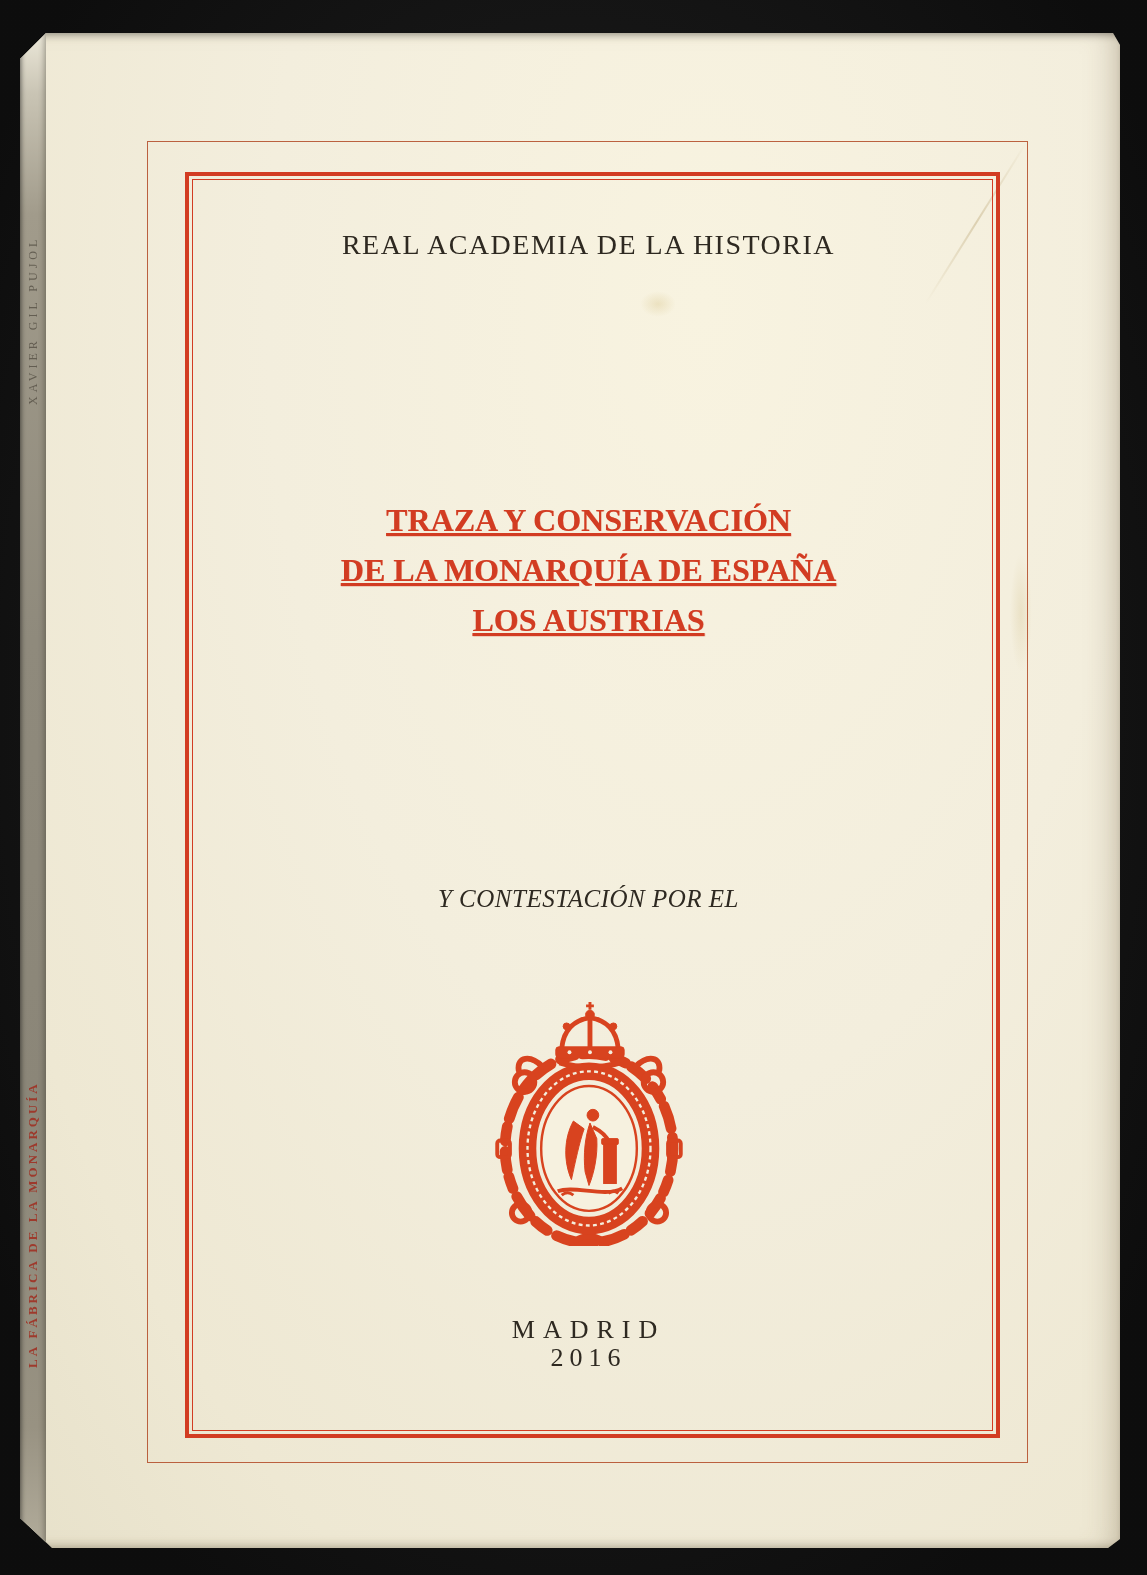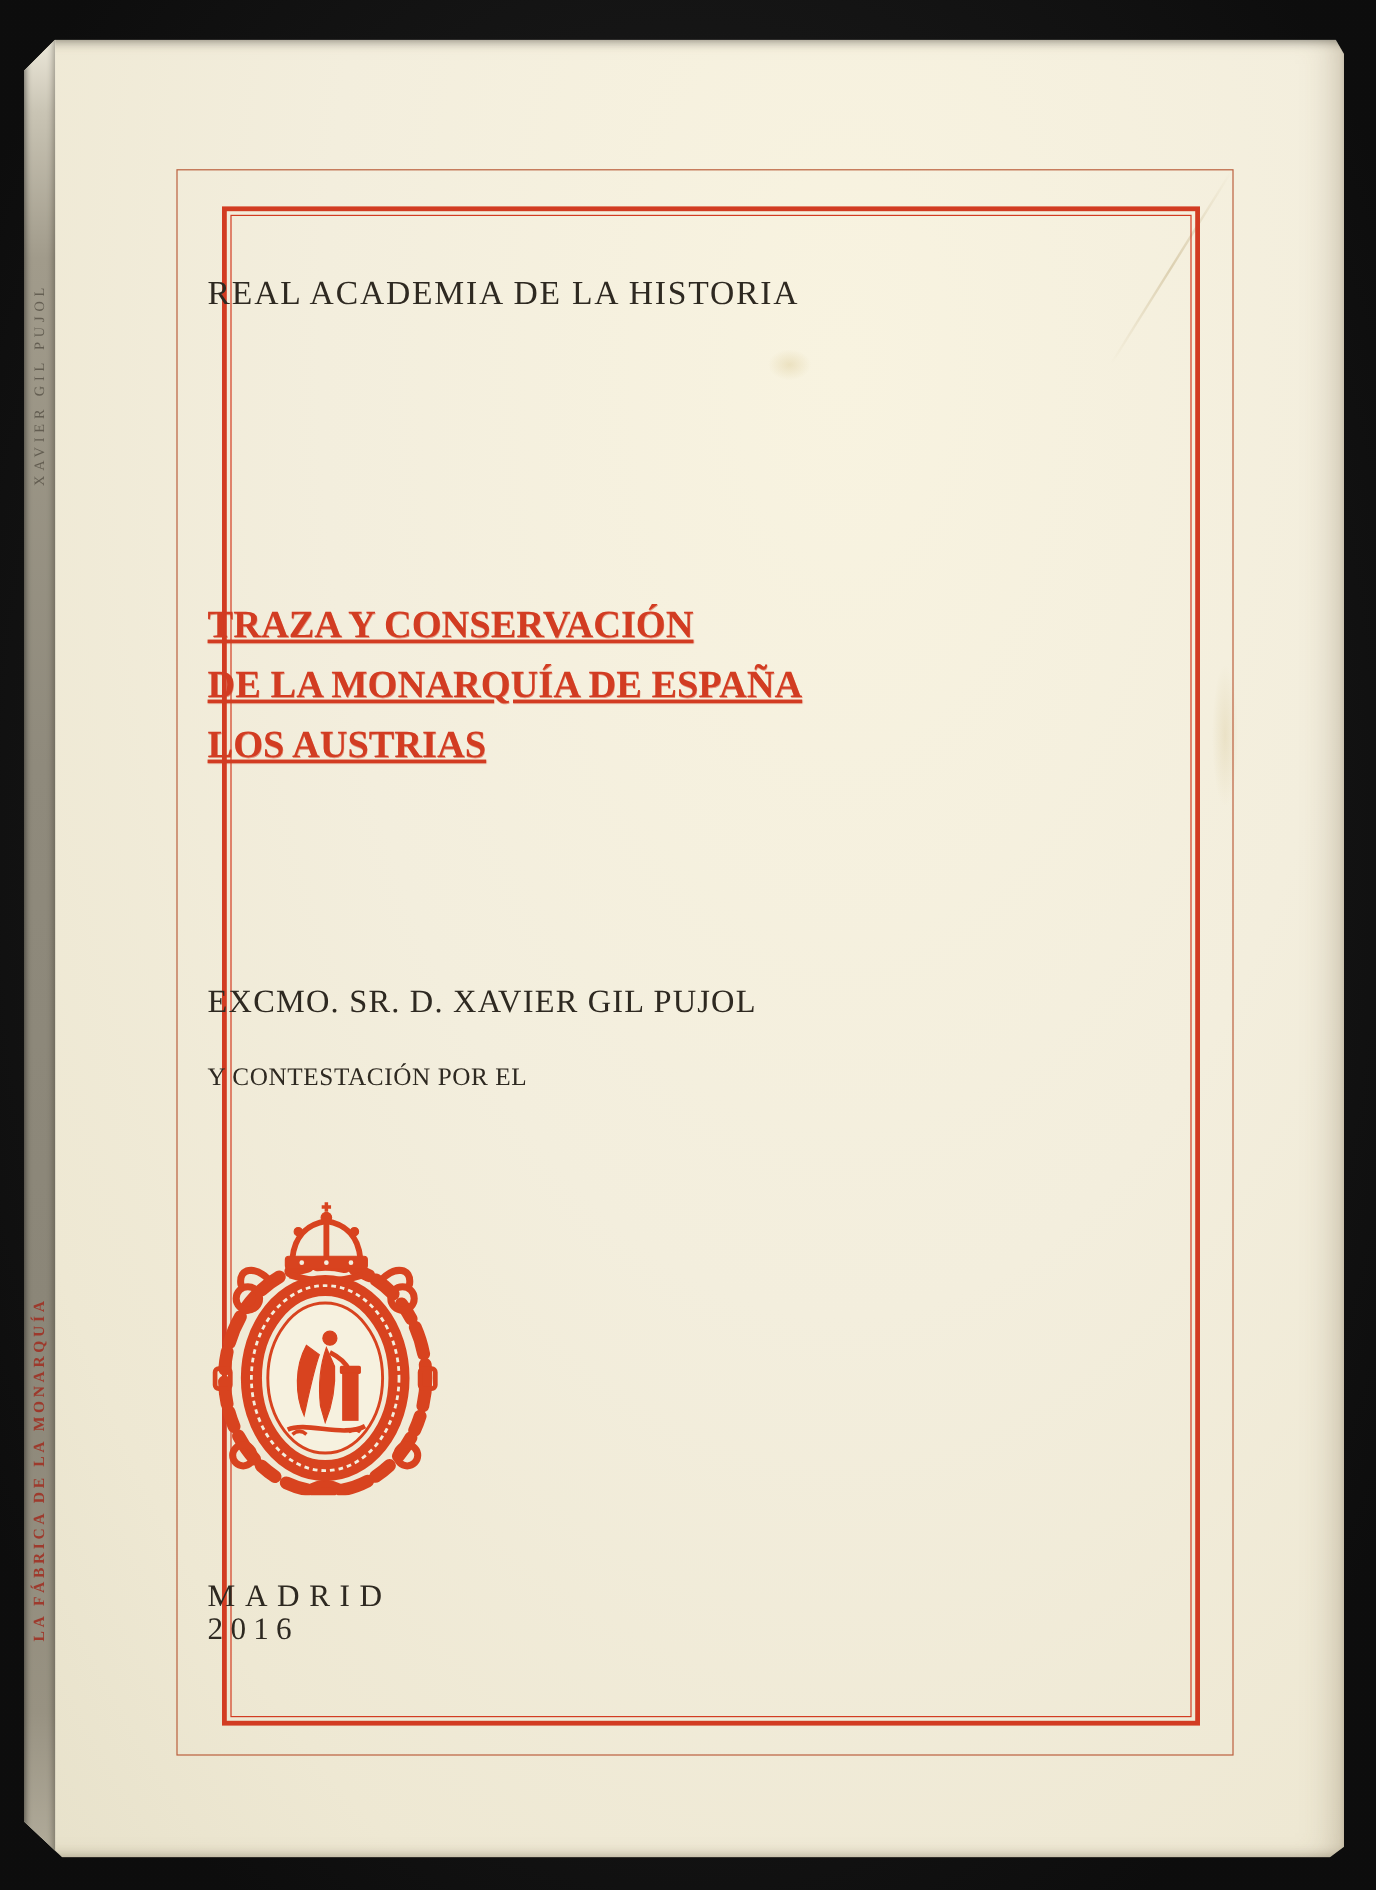--- a/index.html
+++ b/index.html
@@ -92,22 +92,23 @@
   }
   .rule-thick::after {
     content: "";
     position: absolute;
     inset: 3px;
     border: 1px solid var(--accent, #d23c22);
   }
   
   .cblock {
     position: absolute;
-    left: 153px;
+    left: 165px;
     width: 807px;
+    text-align: center;
     color: var(--ink, #2e2921);
   }
   .institution {
     top: 196px;
     font-size: 28px;
     letter-spacing: 1.5px;
   }
   .title {
     top: 345px;
     font-size: 48px;
@@ -132,22 +133,23 @@
     line-height: 30px;
     letter-spacing: 0.5px;
   }
   .speaker1 {
     top: 786px;
     font-size: 27px;
     letter-spacing: 1px;
   }
   .reply-intro {
     top: 852px;
-    font-size: 21px;
+    font-size: 25px;
     letter-spacing: 0.5px;
+    font-style: italic;
   }
   .speaker2 {
     top: 913px;
     font-size: 27px;
     letter-spacing: 1px;
   }
   .emblem-wrap {
     top: 967px;
     height: 248px;
   }
@@ -200,21 +202,20 @@
 
   <div class="cblock subtitle">
     <div>TRAZA Y CONSERVACIÓN</div>
     <div>DE LA MONARQUÍA DE ESPAÑA</div>
     <div>LOS AUSTRIAS</div>
   </div>
 
   <div class="cblock occasion">
   </div>
 
-  <div class="cblock speaker1">EXCMO. SR. D. XAVIER GIL PUJOL</div>
 
   <div class="cblock reply-intro">Y CONTESTACIÓN POR EL</div>
 
 
   <div class="cblock emblem-wrap">
     <svg width="196" height="246" viewBox="0 0 200 252" style="display:inline-block">
       <g fill="none" stroke="#d8431f" stroke-linecap="round">
 
         <ellipse cx="100" cy="152" rx="86" ry="97" stroke-width="11" stroke-dasharray="24 9 13 7 19 11 15 8"></ellipse>
 

